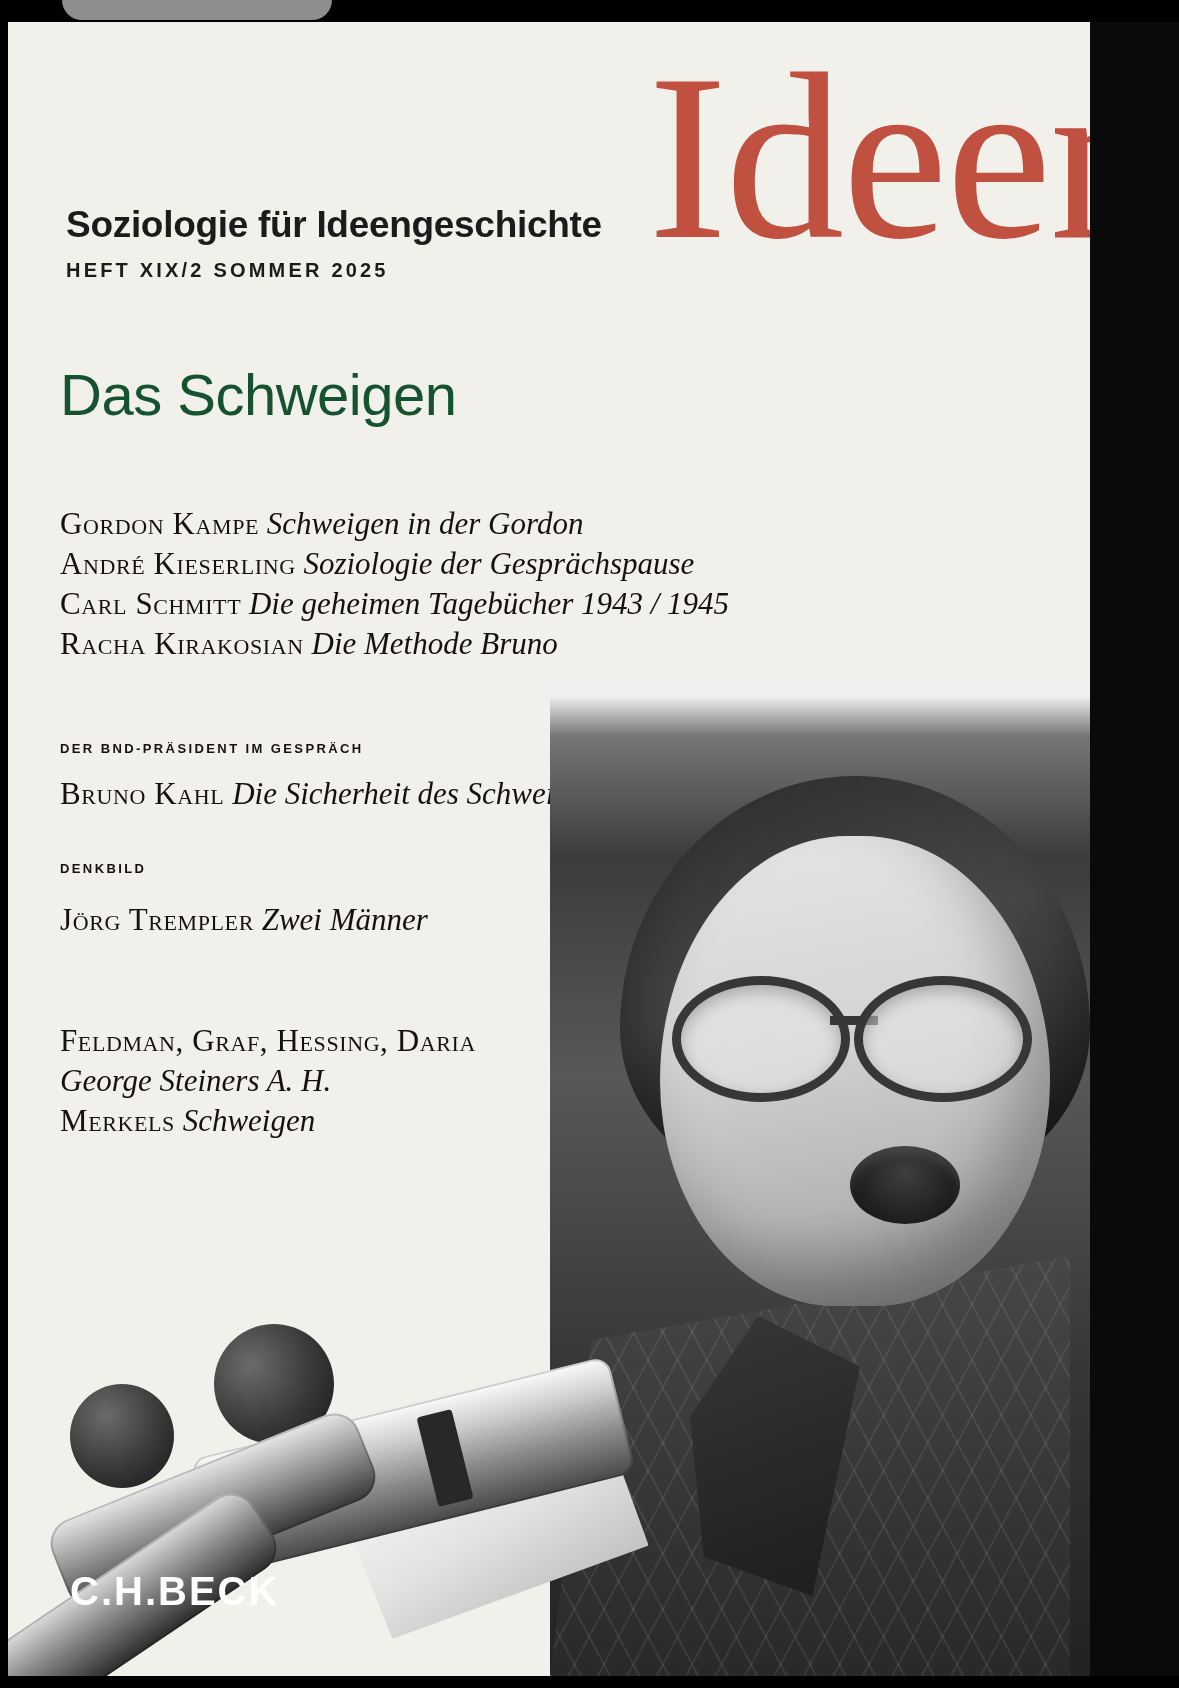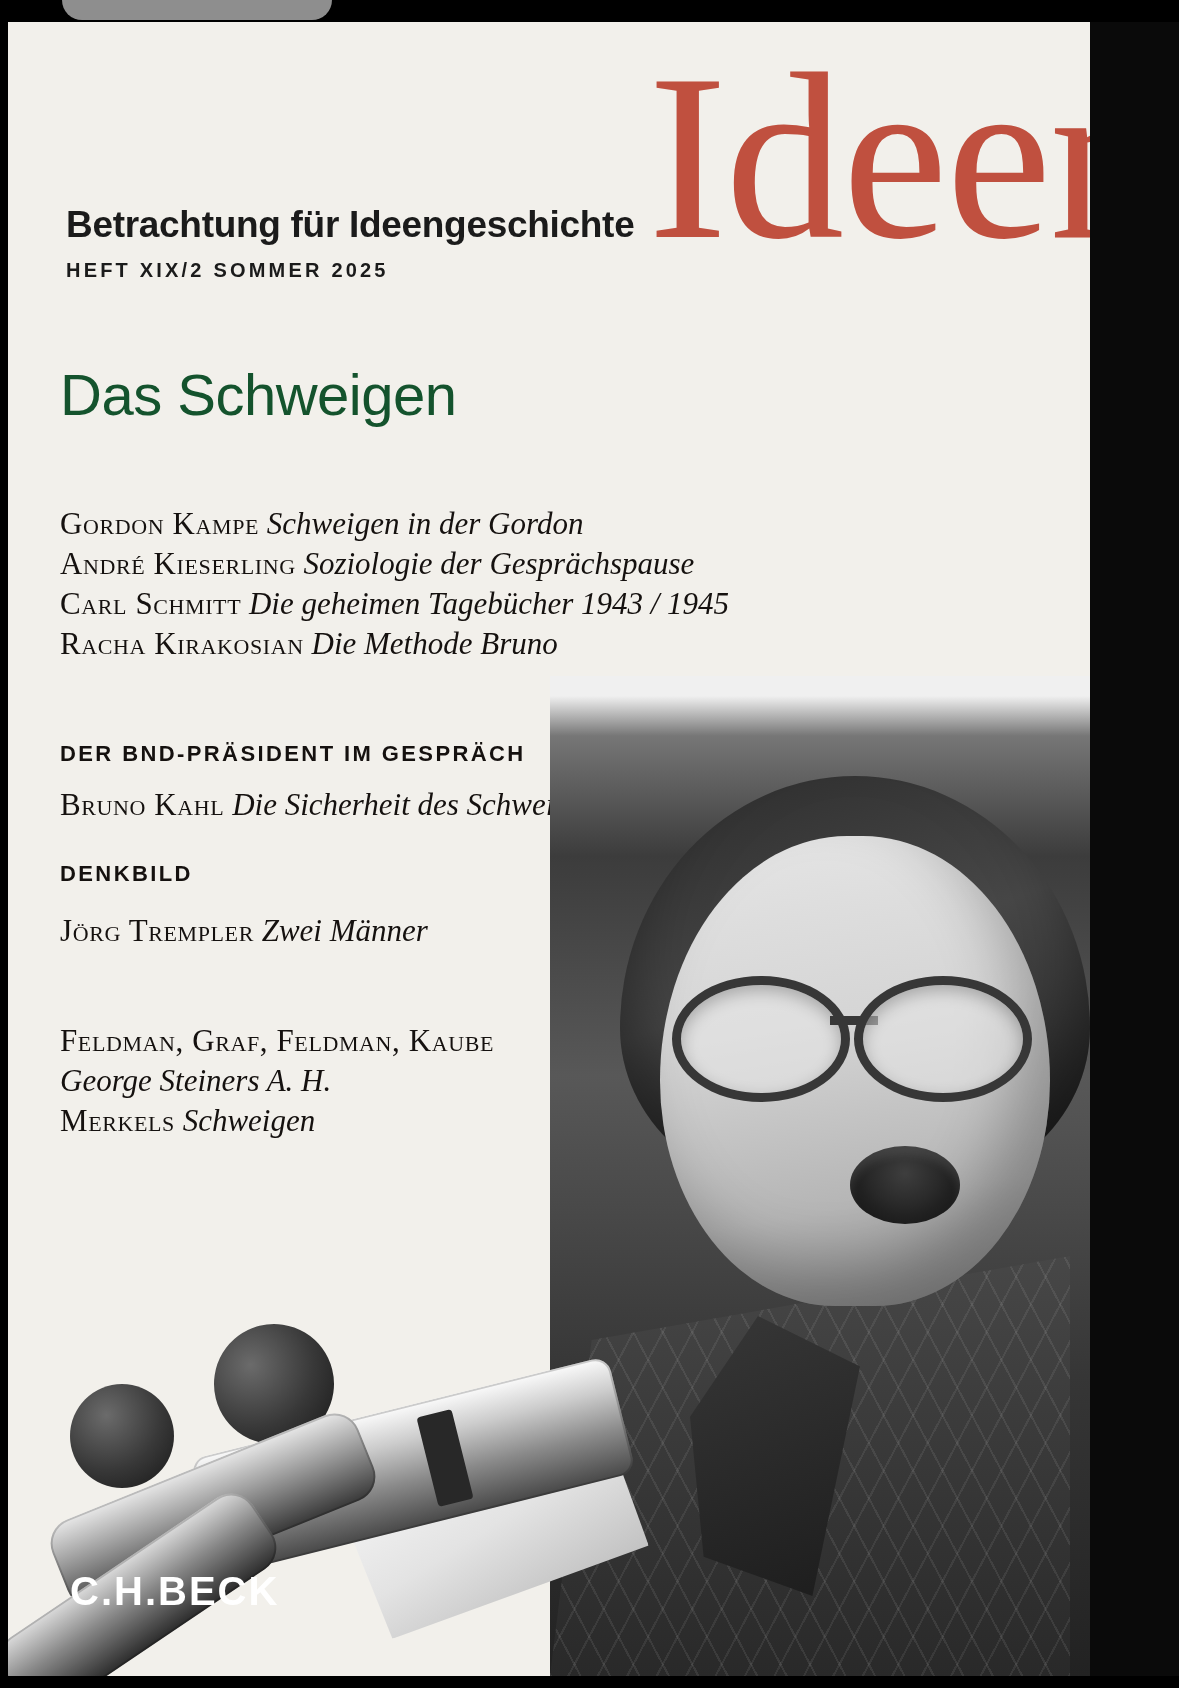--- a/index.html
+++ b/index.html
@@ -136,21 +136,21 @@
     font-style: italic;
   }
 
   .section {
     position: absolute;
     left: 52px;
     color: #15110f;
   }
   .section-label {
     font-family: "Liberation Sans", sans-serif;
-    font-size: 22px;
+    font-size: 13px;
     font-weight: 600;
     letter-spacing: 2.4px;
     color: #15110f;
     text-transform: uppercase;
   }
   .section-line {
     font-family: "Liberation Serif", serif;
     font-size: 31px;
     line-height: 40px;
   }
@@ -360,21 +360,21 @@
 <div class="device">
 
   <div class="topbar">
     <div class="notch"></div>
   </div>
 
   <div class="cover">
 
     <div class="masthead">Ideen</div>
 
-    <div class="journal-title">Betrachtung für Ideengeschichte</div>
+    <div class="journal-title">Soziologie für Ideengeschichte</div>
     <div class="issue-line">HEFT XIX/2 SOMMER 2025</div>
 
     <div class="theme-title">Das Schweigen</div>
 
     <div class="toc">
       <div class="toc-line">
         <span class="sc">Gordon Kampe</span>
         <span class="it">Schweigen in der Gordon</span>
       </div>
       <div class="toc-line">
@@ -401,21 +401,21 @@
 
     <div class="section" id="sec-denkbild">
       <div class="section-label">DENKBILD</div>
       <div class="section-line">
         <span class="sc">Jörg Trempler</span>
         <span class="it">Zwei Männer</span>
       </div>
     </div>
 
     <div class="section" id="sec-reviews">
-      <div class="section-line sc">Feldman, Graf, Feldman, Kaube</div>
+      <div class="section-line sc">Feldman, Graf, Hessing, Daria</div>
       <div class="section-line it">George Steiners A. H.</div>
       <div class="section-line">
         <span class="sc">Merkels</span>
         <span class="it">Schweigen</span>
       </div>
     </div>
 
     <div class="vertical-block">
       <div class="vtext">b74142</div>
       <div class="vtext">€ 20,60 [A]</div>

